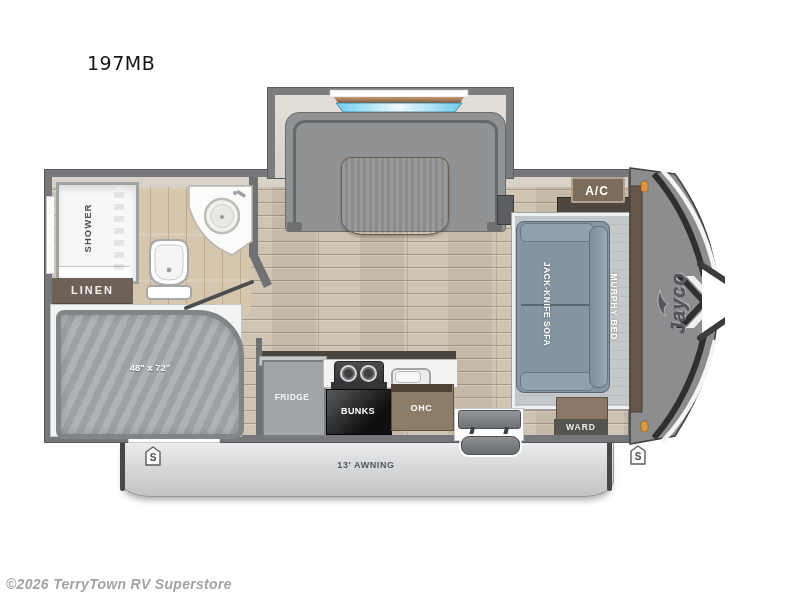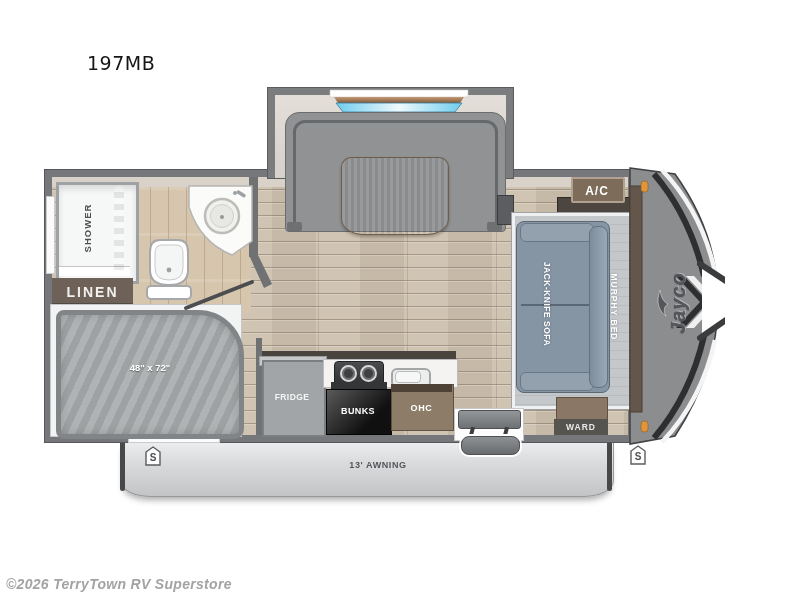--- a/index.html
+++ b/index.html
@@ -14,21 +14,21 @@
   .watermark{left:6px;top:576px;font-size:14px;font-weight:bold;font-style:italic;
              color:#a3a3a3;letter-spacing:.3px;}
 
   
   .awning{left:120px;top:441px;width:492px;height:55px;
           background:linear-gradient(180deg,#eceeef 0%,#d9dbdc 40%,#c2c4c6 100%);
           border:1px solid #97999b;border-top:none;
           border-radius:0 0 30px 30px / 0 0 16px 16px;
           box-shadow:0 6px 6px -3px rgba(70,72,74,.45);}
   .awning-cap{top:441px;width:5px;height:50px;background:#46484a;border-radius:0 0 3px 3px;}
-  .awning-lbl{left:132px;top:460px;width:492px;font-size:9px;color:#53565a;letter-spacing:.6px;}
+  .awning-lbl{left:120px;top:460px;width:492px;font-size:9px;color:#53565a;letter-spacing:.6px;}
 
   
   .main-wall{left:45px;top:170px;width:595px;height:272px;background:#75777a;
              outline:1px solid #55575a;}
   .floor-wood{left:52px;top:177px;width:576px;height:258px;background-color:#cdc0ae;
       background-image:
         repeating-linear-gradient(180deg, rgba(255,255,255,.22) 0 1px, rgba(255,255,255,0) 1px 13px),
         repeating-linear-gradient(180deg, rgba(0,0,0,0) 0 12px, rgba(100,80,58,.38) 12px 13px),
         repeating-linear-gradient(90deg, rgba(0,0,0,0) 0 88px, rgba(100,80,58,.20) 88px 89px),
         repeating-linear-gradient(90deg, rgba(255,255,255,.06) 0 44px, rgba(0,0,0,.04) 44px 88px);}
@@ -58,21 +58,21 @@
   .bath-wall{left:249px;top:177px;width:9px;height:80px;background:#6f7173;}
   .shower{left:56px;top:182px;width:77px;height:96px;background:#f6f7f7;
           border:3px solid #9fa2a4;box-shadow:inset 0 4px 6px rgba(0,0,0,.12);}
   .shower-ledge{left:59px;top:266px;width:71px;height:9px;background:#fff;border-top:1px solid #c2c4c6;}
   .curtain{left:114px;top:186px;width:10px;height:87px;border-radius:5px;
            background:linear-gradient(90deg,#e6bc6e,#c08f3f);
            background-image:repeating-linear-gradient(180deg, rgba(255,255,255,.25) 0 6px, rgba(0,0,0,.08) 6px 12px);}
   .shower-lbl{left:48px;top:222px;width:80px;height:12px;line-height:12px;font-size:9.5px;
               color:#4e5052;letter-spacing:1px;transform:rotate(-90deg);}
   .linen{left:52px;top:278px;width:81px;height:25px;background:#6e6258;border-bottom:5px solid #4f4a44;}
-  .linen-lbl{left:52px;top:284px;width:81px;font-size:14px;letter-spacing:2px;color:#f2efec;}
+  .linen-lbl{left:52px;top:284px;width:81px;font-size:11px;letter-spacing:2px;color:#f2efec;}
 
   
   .bunk-surround{left:50px;top:304px;width:190px;height:131px;background:#f2f4f4;border:1px solid #c5c7c9;}
   .bunk{left:56px;top:310px;width:178px;height:119px;background:#a7aaac;
         background-image:repeating-linear-gradient(115deg, rgba(255,255,255,.10) 0 7px, rgba(0,0,0,.05) 7px 14px);
         border:5px solid #828587;border-radius:8px 46px 10px 8px;box-shadow:inset 0 0 10px rgba(0,0,0,.15);}
   .bunk-lbl{left:60px;top:362px;width:180px;font-size:9.5px;line-height:12px;
             text-shadow:0 1px 1px rgba(50,50,50,.55);}
 
   

